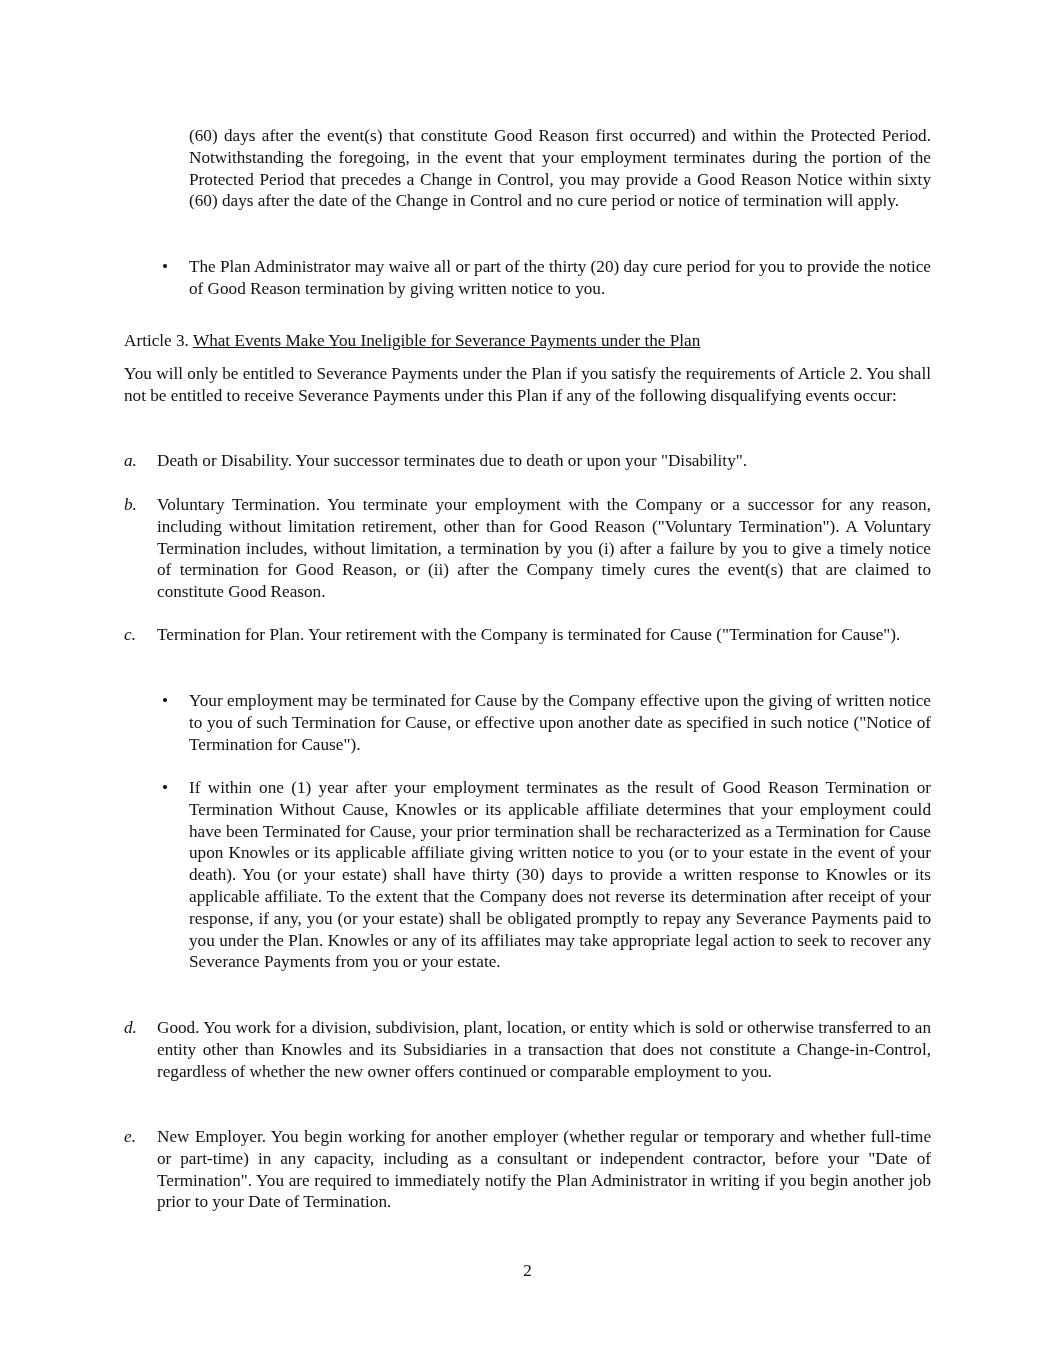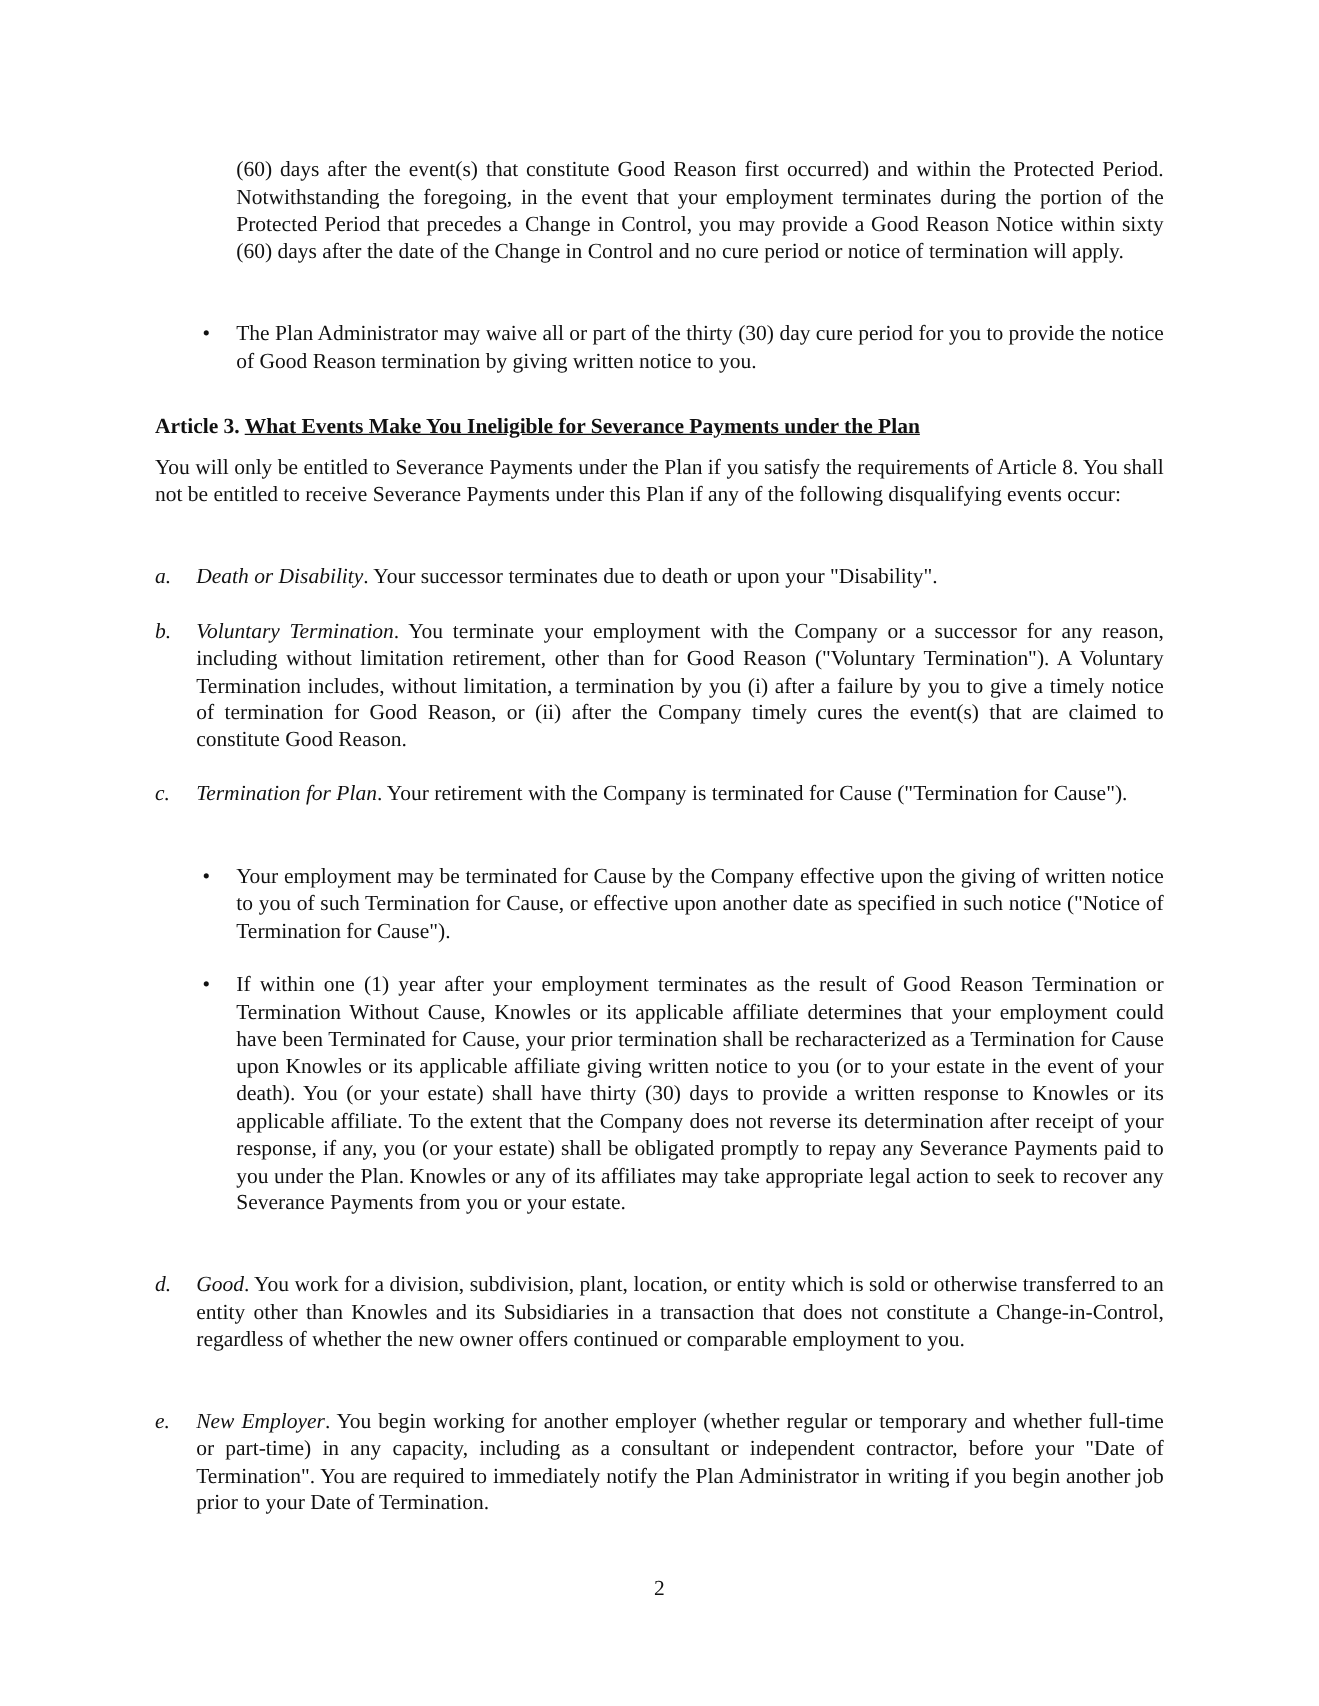--- a/index.html
+++ b/index.html
@@ -53,27 +53,26 @@
     .item-letter {
       position: absolute;
       left: 0;
       top: 0;
       font-style: italic;
     }
     .item-text {
       margin-left: 33px;
     }
     .item-title {
-      font-style: italic;
     }
     .heading {
       position: absolute;
       left: 124px;
       top: 330px;
-      font-weight: bold;
+      font-weight: normal;
       white-space: nowrap;
     }
     .heading .u {
       text-decoration: underline;
     }
     .page-number {
       position: absolute;
       left: 0;
       width: 1055px;
       top: 1260px;
@@ -82,29 +81,29 @@
   </style>
 </head>
 <body>
 
 <div class="page">
 
   <div class="block justify" style="left:189px; top:125px; width:742px;">(60) days after the event(s) that constitute Good Reason first occurred) and within the Protected Period.  Notwithstanding the foregoing, in the event that your employment terminates during the portion of the Protected Period that precedes a Change in Control, you may provide a Good Reason Notice within sixty (60) days after the date of the Change in Control and no cure period or notice of termination will apply.</div>
 
   <div class="bullet-row justify" style="top:256px;">
     <span class="bullet-dot">•</span>
-    <div class="bullet-text">The Plan Administrator may waive all or part of the thirty (30) day cure period for you to provide the notice of Good Reason termination by giving written notice to you.</div>
+    <div class="bullet-text">The Plan Administrator may waive all or part of the thirty (20) day cure period for you to provide the notice of Good Reason termination by giving written notice to you.</div>
   </div>
 
   <div class="heading">
     <span>Article 3.</span>
     <span class="u">What Events Make You Ineligible for Severance Payments under the Plan</span>
   </div>
 
-  <div class="block justify" style="left:124px; top:363px; width:807px;">You will only be entitled to Severance Payments under the Plan if you satisfy the requirements of Article 8.  You shall not be entitled to receive Severance Payments under this Plan if any of the following disqualifying events occur:</div>
+  <div class="block justify" style="left:124px; top:363px; width:807px;">You will only be entitled to Severance Payments under the Plan if you satisfy the requirements of Article 2.  You shall not be entitled to receive Severance Payments under this Plan if any of the following disqualifying events occur:</div>
 
   <div class="item-row justify" style="top:450px;">
     <span class="item-letter">a.</span>
     <div class="item-text"><span class="item-title">Death or Disability</span><span>. Your successor terminates due to death or upon your "Disability".</span></div>
   </div>
 
   <div class="item-row justify" style="top:494px;">
     <span class="item-letter">b.</span>
     <div class="item-text"><span class="item-title">Voluntary Termination</span><span>. You terminate your employment with the Company or a successor for any reason, including without limitation retirement, other than for Good Reason ("Voluntary Termination"). A Voluntary Termination includes, without limitation, a termination by you (i) after a failure by you to give a timely notice of termination for Good Reason, or (ii) after the Company timely cures the event(s) that are claimed to constitute Good Reason.</span></div>
   </div>

